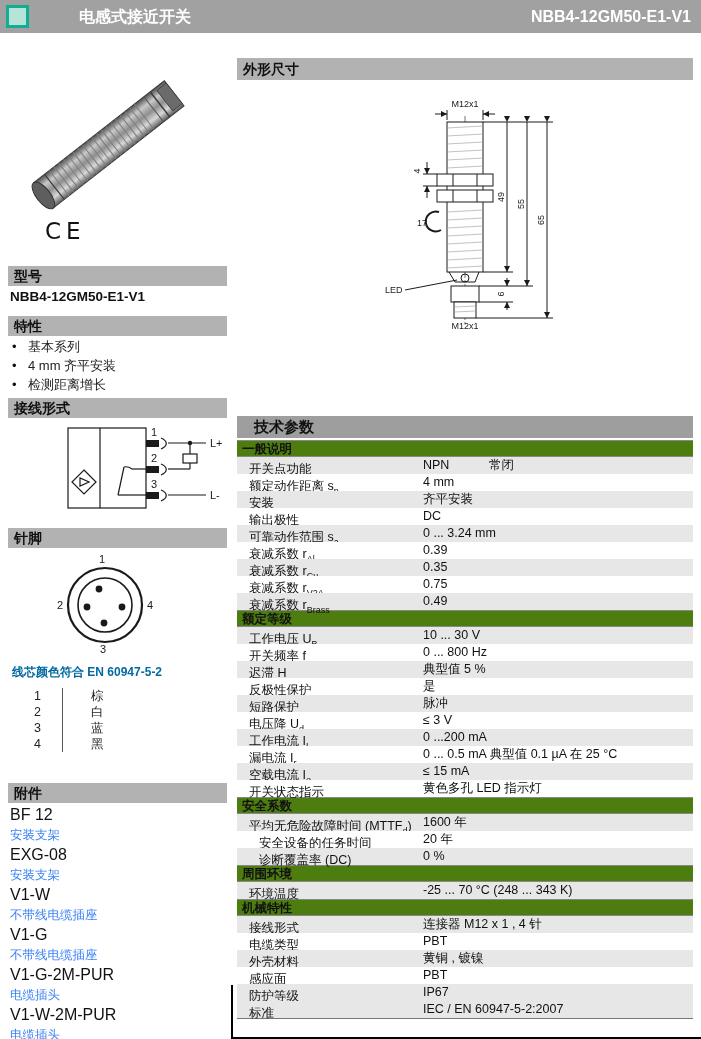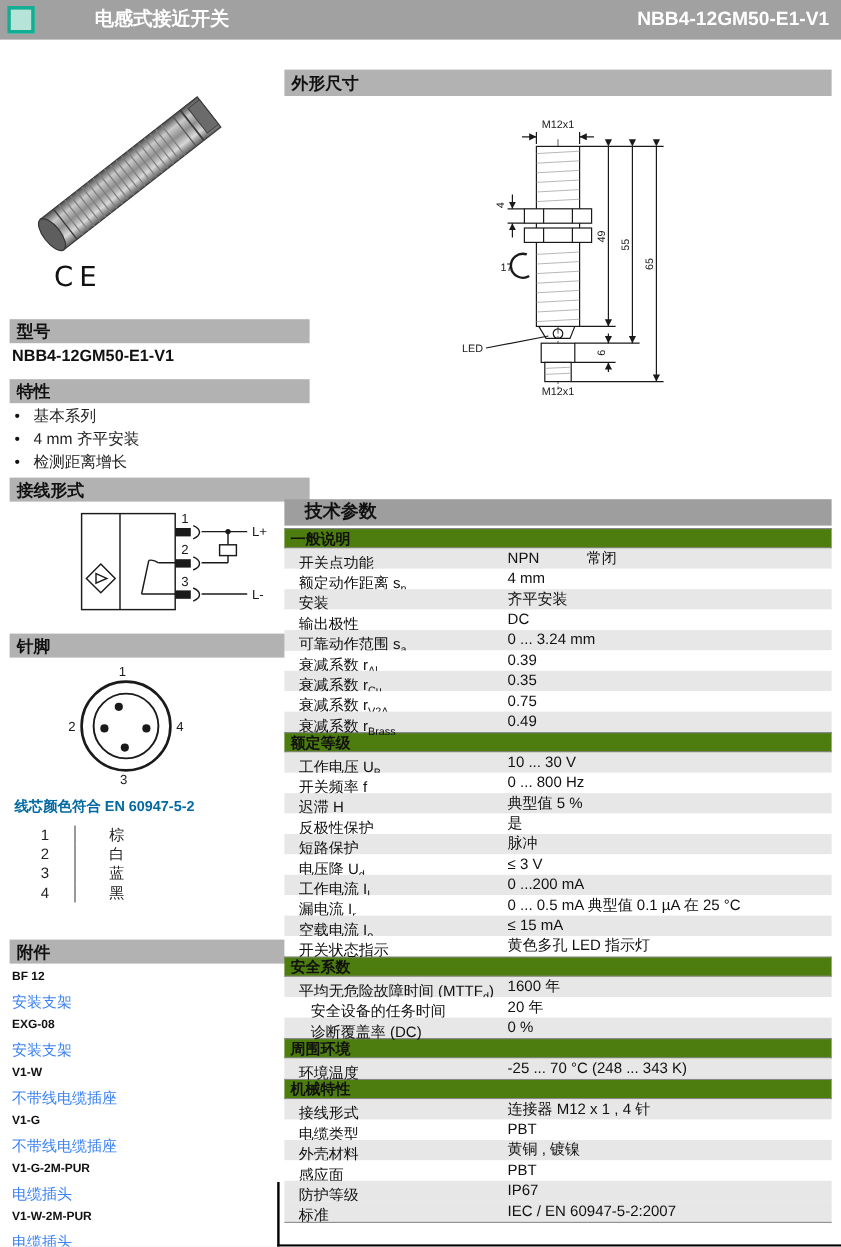--- a/index.html
+++ b/index.html
@@ -6,39 +6,39 @@
   body { background:#e9e9e9; font-family:"Liberation Sans", sans-serif; }
   .page { position:relative; width:701px; height:1039px; background:#ffffff; overflow:hidden; margin:0 auto; }
 
   
   .topbar { position:absolute; left:0; top:0; width:701px; height:33px; background:#a1a1a1; }
   .topbar .logo { position:absolute; left:6px; top:5px; width:23px; height:23px; background:#b6e4d8; border:3px solid #12ad92; }
   .topbar .title { position:absolute; left:38px; top:0; line-height:33px; font-size:16px; font-weight:bold; color:#ffffff;margin-left:41px; }
   .topbar .product { position:absolute; right:10px; top:0; line-height:33px; font-size:16px; font-weight:bold; color:#ffffff; }
 
   
-  .secbar { position:absolute; left:8px; width:250px; height:20px; background:#b2b2b2; color:#111; font-size:14px; font-weight:bold; line-height:20px; padding-left:6px; }
+  .secbar { position:absolute; left:8px; width:219px; height:20px; background:#b2b2b2; color:#111; font-size:14px; font-weight:bold; line-height:20px; padding-left:6px; }
   .model-value { position:absolute; left:10px; top:289px; font-size:13.5px; font-weight:bold; color:#111; }
   .features-list { position:absolute; left:12px; top:337px; width:210px; }
   .bullet-row { display:flex; font-size:13px; color:#222; line-height:19px; }
   .bullet-row .dot { width:16px; color:#111; }
 
   .photo-box { position:absolute; left:10px; top:55px; width:200px; height:175px; }
   .ce-mark { position:absolute; left:45px; top:218px; font-size:23px; letter-spacing:5px; color:#111; font-family:"DejaVu Sans", sans-serif; }
 
   .wiring-box { position:absolute; left:28px; top:420px; width:200px; height:98px; }
   .pins-box { position:absolute; left:30px; top:550px; width:150px; height:110px; }
   .pin-note { position:absolute; left:12px; top:664px; font-size:12px; font-weight:bold; color:#0369a1; }
   .pin-color-table { position:absolute; left:22px; top:688px; width:160px; }
   .pc-row { display:flex; height:16px; font-size:12.5px; color:#222; line-height:16px; }
   .pc-num { width:40px; padding-left:12px; }
   .pc-color { border-left:1px solid #555; padding-left:28px; }
 
   .acc-list { position:absolute; left:10px; top:805px; width:212px; }
-  .acc-code { font-size:10px; font-weight:bold; color:#111; line-height:20px; }
+  .acc-code { font-size:16px; font-weight:normal; color:#111; line-height:20px; }
   .acc-desc { font-size:12.5px; color:#3b82f6; line-height:20px; }
 
   
   .dimbar { position:absolute; left:237px; top:58px; width:456px; height:22px; background:#b2b2b2; color:#111; font-size:14px; font-weight:bold; line-height:22px; padding-left:6px; }
   .dim-drawing { position:absolute; left:377px; top:96px; width:210px; height:240px; }
 
   .techbar { position:absolute; left:237px; top:416px; width:456px; height:22px; background:#9e9e9e; color:#111; font-size:15px; font-weight:bold; line-height:22px; padding-left:17px; }
   .tech-table { position:absolute; left:237px; top:440px; width:456px; border-bottom:1px solid #777; }
   .tech-subheader { height:17px; line-height:16px; font-size:12.5px; font-weight:bold; color:#111; padding-left:5px; border-top:1px solid #888; border-bottom:1px solid #888; background:#4d7c0f; }
   .tech-row { position:relative; height:17px; font-size:12.5px; color:#111; line-height:17px; background:#fff; }

